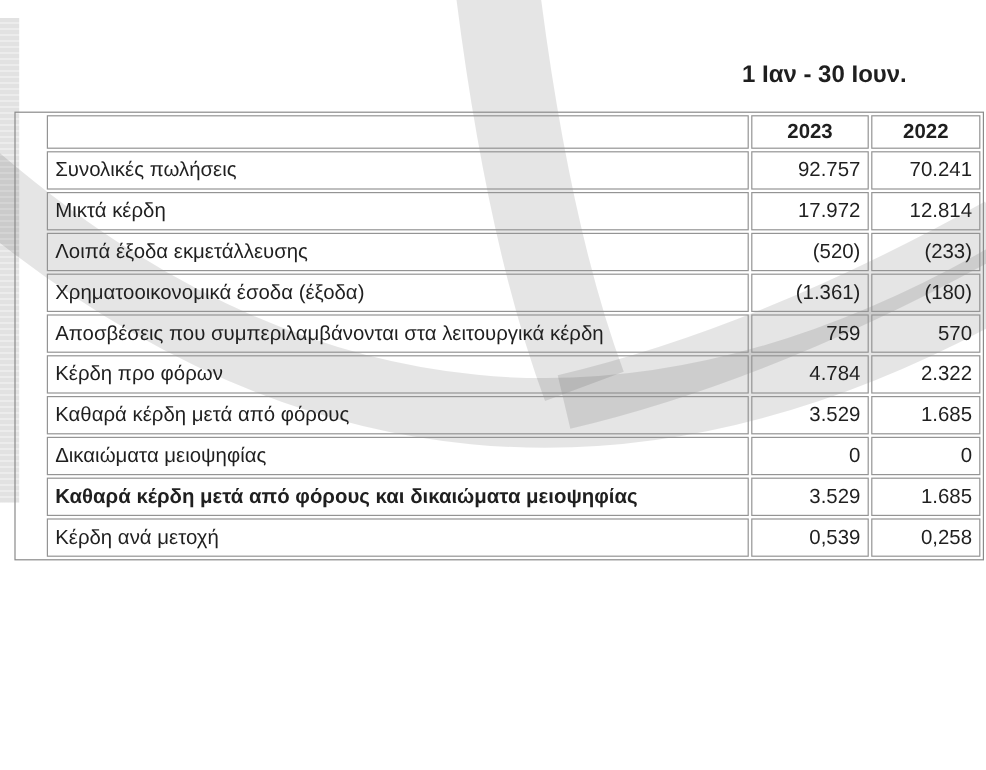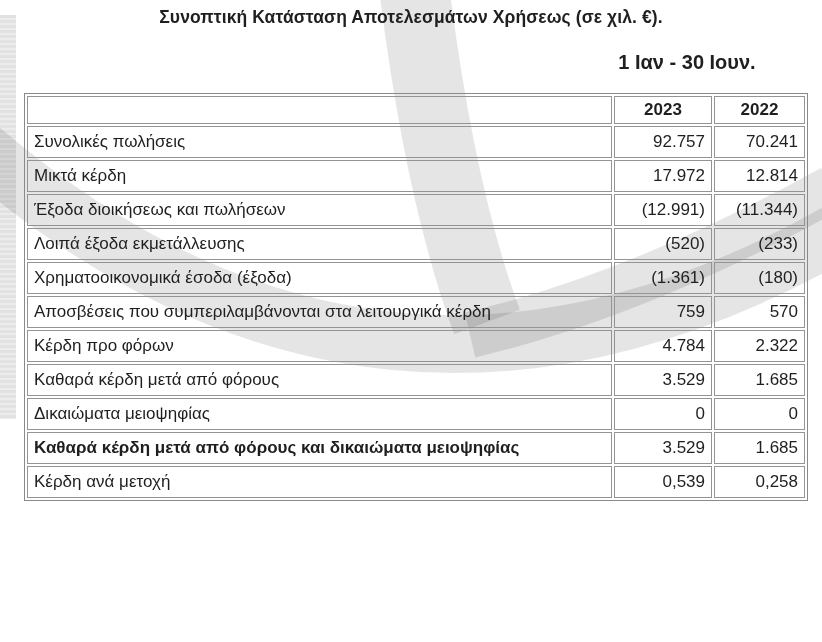--- a/index.html
+++ b/index.html
@@ -34,27 +34,28 @@
     position:absolute;top:7px;left:0;width:100%;
     text-align:center;
     font-size:17.5px;font-weight:bold;letter-spacing:0.1px;
   }
   .period-label{
     position:absolute;top:51px;left:594px;width:186px;
     text-align:center;
     font-size:20px;font-weight:bold;
   }
   table.fin-table{
-    position:absolute;left:24px;top:93px;
+    position:absolute;left:12px;top:93px;
     width:782px;
     table-layout:fixed;
     border-collapse:separate;
     border-spacing:2px;
     border:1px solid var(--table-border);
     background:transparent;
+    padding-left:24px;
   }
   .fin-table th,.fin-table td{
     border:1px solid var(--cell-border);
     background:transparent;
     font-size:17px;
     font-weight:normal;
     padding:0 6px;
     box-sizing:border-box;
     white-space:nowrap;
     overflow:hidden;
@@ -79,21 +80,20 @@
     <g fill="none" stroke="rgba(0,0,0,0.10)">
       <path d="M 412,-30 Q 438,190 487,322" stroke-width="70"></path>
       <path d="M -30,140 Q 380,500 850,225" stroke-width="58"></path>
       <path d="M 470,335 Q 640,295 832,188" stroke-width="46"></path>
     </g>
   </svg>
 </div>
 
 <div class="content-layer">
 
-  <div class="doc-title">Συνοπτική Κατάσταση Αποτελεσμάτων Χρήσεως (σε χιλ. €).</div>
 
   <div class="period-label">1 Ιαν - 30 Ιουν.</div>
 
   <table class="fin-table">
     <colgroup>
       <col style="width:585px">
       <col style="width:98px">
       <col style="width:91px">
     </colgroup>
     <thead>
@@ -106,25 +106,20 @@
     <tbody>
         <tr>
           <td class="label-cell">Συνολικές πωλήσεις</td>
           <td class="num-cell">92.757</td>
           <td class="num-cell">70.241</td>
         </tr>
         <tr>
           <td class="label-cell">Μικτά κέρδη</td>
           <td class="num-cell">17.972</td>
           <td class="num-cell">12.814</td>
-        </tr>
-        <tr>
-          <td class="label-cell">Έξοδα διοικήσεως και πωλήσεων</td>
-          <td class="num-cell">(12.991)</td>
-          <td class="num-cell">(11.344)</td>
         </tr>
         <tr>
           <td class="label-cell">Λοιπά έξοδα εκμετάλλευσης</td>
           <td class="num-cell">(520)</td>
           <td class="num-cell">(233)</td>
         </tr>
         <tr>
           <td class="label-cell">Χρηματοοικονομικά έσοδα (έξοδα)</td>
           <td class="num-cell">(1.361)</td>
           <td class="num-cell">(180)</td>

